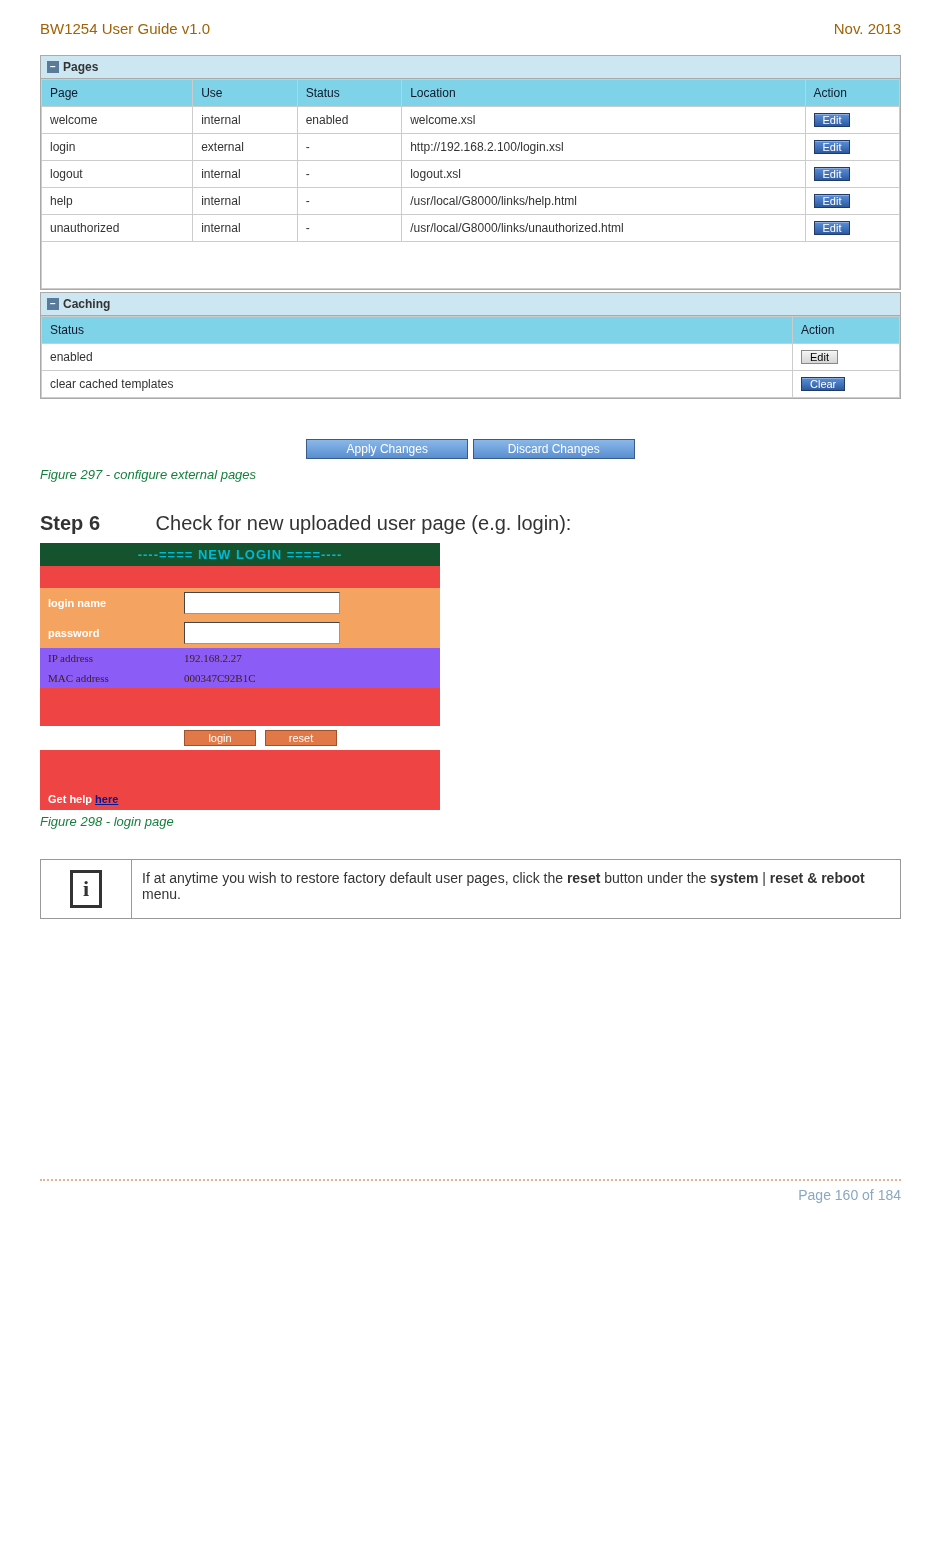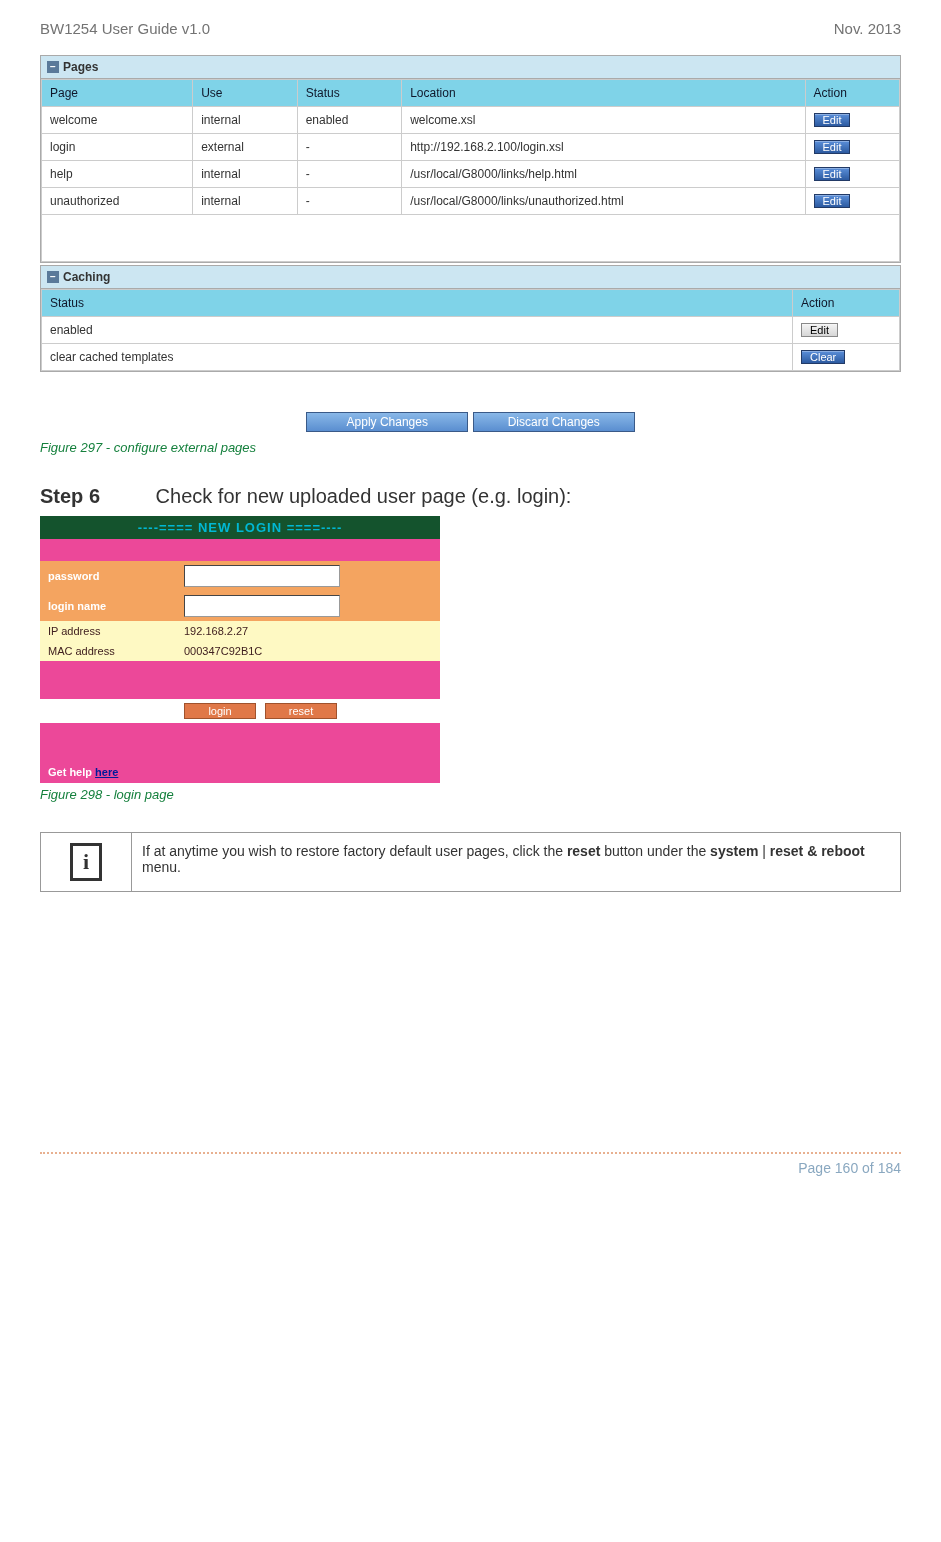--- a/index.html
+++ b/index.html
@@ -7,21 +7,21 @@
     margin: 0;
     padding: 20px 40px;
     width: 941px;
     box-sizing: border-box;
     color: #333;
   }
   .doc-header {
     display: flex;
     justify-content: space-between;
     font-size: 15px;
-    color: #737373;
+    color: #a16207;
     margin-bottom: 18px;
   }
   .panel {
     border: 1px solid #aaa;
     margin-bottom: 2px;
   }
   .panel-title {
     background: #cce6f2;
     font-size: 12px;
     font-weight: bold;
@@ -105,23 +105,23 @@
   .step-line b { font-weight: bold; }
   
   .login-box {
     width: 400px;
     font-family: Verdana, sans-serif;
     font-size: 11px;
     border-collapse: collapse;
   }
   .login-box td { padding: 4px 8px; }
   .lb-title { background: #14532d; color: #00b8d4; text-align: center; font-weight: bold; letter-spacing: 1px; font-size: 13px;}
-  .lb-cyan { background: #ec4899; color: #fff; font-weight: bold; height: 14px;}
+  .lb-cyan { background: #ef4444; color: #fff; font-weight: bold; height: 14px;}
   .lb-orange { background: #f4a460; color: #fff; font-weight: bold; }
-  .lb-info { background: #fef9c3; color: #402020; font-family: Liberation Sans, sans-serif; }
+  .lb-info { background: #8b5cf6; color: #402020; font-family: Liberation Serif, serif; }
   .lb-white { background: #fff; margin-top: 48px; }
   .login-box input[type=text] {
     width: 150px; height: 18px; border: 1px inset #999; background: #fff;
   }
   .login-box .small-btn {
     display: inline-block; width: 70px; text-align: center;
     color: #fff; font-size: 11px; padding: 1px 0; margin-right: 6px;
     border: 1px solid #a0522d; background: #e07848; cursor: pointer;
   }
   .login-box a { color: #001a99; text-decoration: underline; font-weight: bold;}
@@ -184,20 +184,27 @@
           <td class="action-cell"><span class="btn3d">Edit</span></td>
         </tr>
         <tr>
           <td>login</td>
           <td>external</td>
           <td>-</td>
           <td>http://192.168.2.100/login.xsl</td>
           <td class="action-cell"><span class="btn3d">Edit</span></td>
         </tr>
         <tr>
+          <td>logout</td>
+          <td>internal</td>
+          <td>-</td>
+          <td>logout.xsl</td>
+          <td class="action-cell"><span class="btn3d">Edit</span></td>
+        </tr>
+        <tr>
           <td>help</td>
           <td>internal</td>
           <td>-</td>
           <td>/usr/local/G8000/links/help.html</td>
           <td class="action-cell"><span class="btn3d">Edit</span></td>
         </tr>
         <tr>
           <td>unauthorized</td>
           <td>internal</td>
           <td>-</td>
@@ -253,25 +260,25 @@
 
 <table class="login-box">
   <tbody>
       <tr>
         <td colspan="2" class="lb-title">----==== NEW LOGIN ====----</td>
       </tr>
   <tr>
         <td colspan="2" class="lb-cyan"></td>
       </tr>
   <tr>
+    <td class="lb-orange" style="width:120px">login name</td>
+    <td class="lb-orange"><input type="text" style=""></td>
+  </tr>
+  <tr>
     <td class="lb-orange">password</td>
-    <td class="lb-orange"><input type="text" style=""></td>
-  </tr>
-  <tr>
-    <td class="lb-orange" style="width:120px">login name</td>
     <td class="lb-orange"><input type="text" style=""></td>
   </tr>
   <tr>
     <td class="lb-info">IP address</td>
     <td class="lb-info">192.168.2.27</td>
   </tr>
   <tr>
     <td class="lb-info">MAC address</td>
     <td class="lb-info">000347C92B1C</td>
   </tr>

